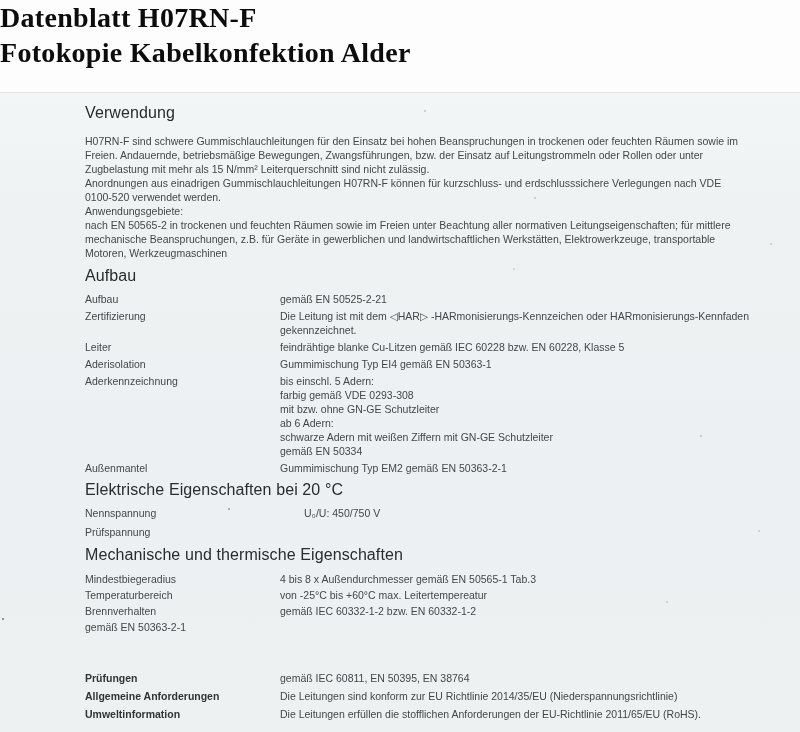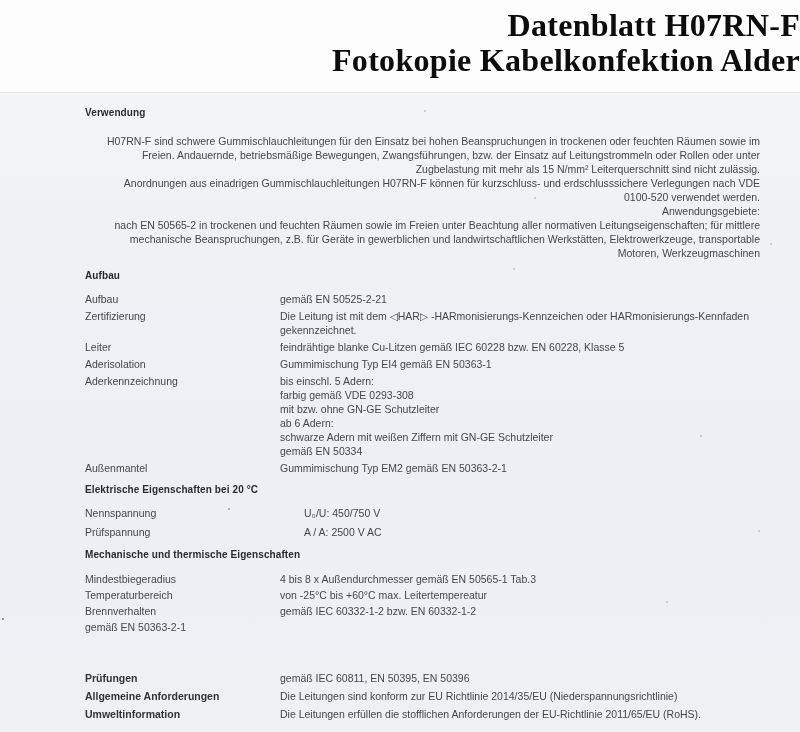--- a/index.html
+++ b/index.html
@@ -10,56 +10,55 @@
   }
   .page {
     position: relative;
     width: 800px;
     height: 732px;
     overflow: hidden;
     background: #fdfdfd;
   }
   
   .title-block {
-    padding-top: 8px;
-    text-align: right;
+    padding-top: 0;
+    text-align: left;
     font-family: "Liberation Serif", serif;
     font-weight: bold;
     color: #0c0c0c;
-    font-size: 32px;
+    font-size: 28px;
     line-height: 35px;
     letter-spacing: 0.3px;
   }
   
   .scan {
     position: absolute;
     left: 0; right: 0;
     top: 92px; bottom: 0;
     background: linear-gradient(180deg, #f3f6f6 0%, #eef2f3 18%, #ecf0f2 60%, #edf1f2 100%);
     border-top: 1px solid #e7e3d9;
     padding: 12px 40px 0 85px;
     color: #43474a;
     font-size: 10.5px;
     line-height: 14px;
   }
   .scan h2 {
-    font-size: 10px;
+    font-size: 16px;
     line-height: 16px;
-    font-weight: bold;
+    font-weight: normal;
     color: #292c2e;
     letter-spacing: 0.1px;
   }
   h2.h-verwendung { margin: 0 0 13px 0; }
   h2.h-aufbau     { margin: 0 0 8px 0; }
   h2.h-elektrisch { margin: 7px 0 8px 0; }
   h2.h-mechanisch { margin: 8px 0 9px 0; }
   .intro {
     white-space: pre;
     margin-bottom: 8px;
-    text-align: right;
   }
   .row { display: flex; }
   .row .label { width: 195px; flex: 0 0 195px; }
   .row .value { white-space: pre; flex: 1; }
   .rows-aufbau .row     { margin-bottom: 3px; }
   .rows-elektrisch .row { margin-bottom: 5px; gap: 24px; }
   .rows-mechanisch .row { margin-bottom: 2px; }
   .rows-schluss         { margin-top: 37px; }
   .rows-schluss .row    { margin-bottom: 4px; }
   .rows-schluss .label  { font-weight: bold; color: #313436; }
@@ -140,21 +139,20 @@
     </div>
 
     <h2 class="h-elektrisch">Elektrische Eigenschaften bei 20 °C</h2>
     <div class="rows-elektrisch">
       <div class="row">
         <div class="label">Nennspannung</div>
         <div class="value">U₀/U: 450/750 V</div>
       </div>
       <div class="row">
         <div class="label">Prüfspannung</div>
-        <div class="value">A / A: 2500 V AC</div>
       </div>
     </div>
 
     <h2 class="h-mechanisch">Mechanische und thermische Eigenschaften</h2>
     <div class="rows-mechanisch">
       <div class="row">
         <div class="label">Mindestbiegeradius</div>
         <div class="value">4 bis 8 x Außendurchmesser gemäß EN 50565-1 Tab.3</div>
       </div>
       <div class="row">
@@ -166,21 +164,21 @@
         <div class="value">gemäß IEC 60332-1-2 bzw. EN 60332-1-2</div>
       </div>
       <div class="row">
         <div class="value">gemäß EN 50363-2-1</div>
       </div>
     </div>
 
     <div class="rows-schluss">
       <div class="row">
         <div class="label">Prüfungen</div>
-        <div class="value">gemäß IEC 60811, EN 50395, EN 50396</div>
+        <div class="value">gemäß IEC 60811, EN 50395, EN 38764</div>
       </div>
       <div class="row">
         <div class="label">Allgemeine Anforderungen</div>
         <div class="value">Die Leitungen sind konform zur EU Richtlinie 2014/35/EU (Niederspannungsrichtlinie)</div>
       </div>
       <div class="row">
         <div class="label">Umweltinformation</div>
         <div class="value">Die Leitungen erfüllen die stofflichen Anforderungen der EU-Richtlinie 2011/65/EU (RoHS).</div>
       </div>
     </div>

